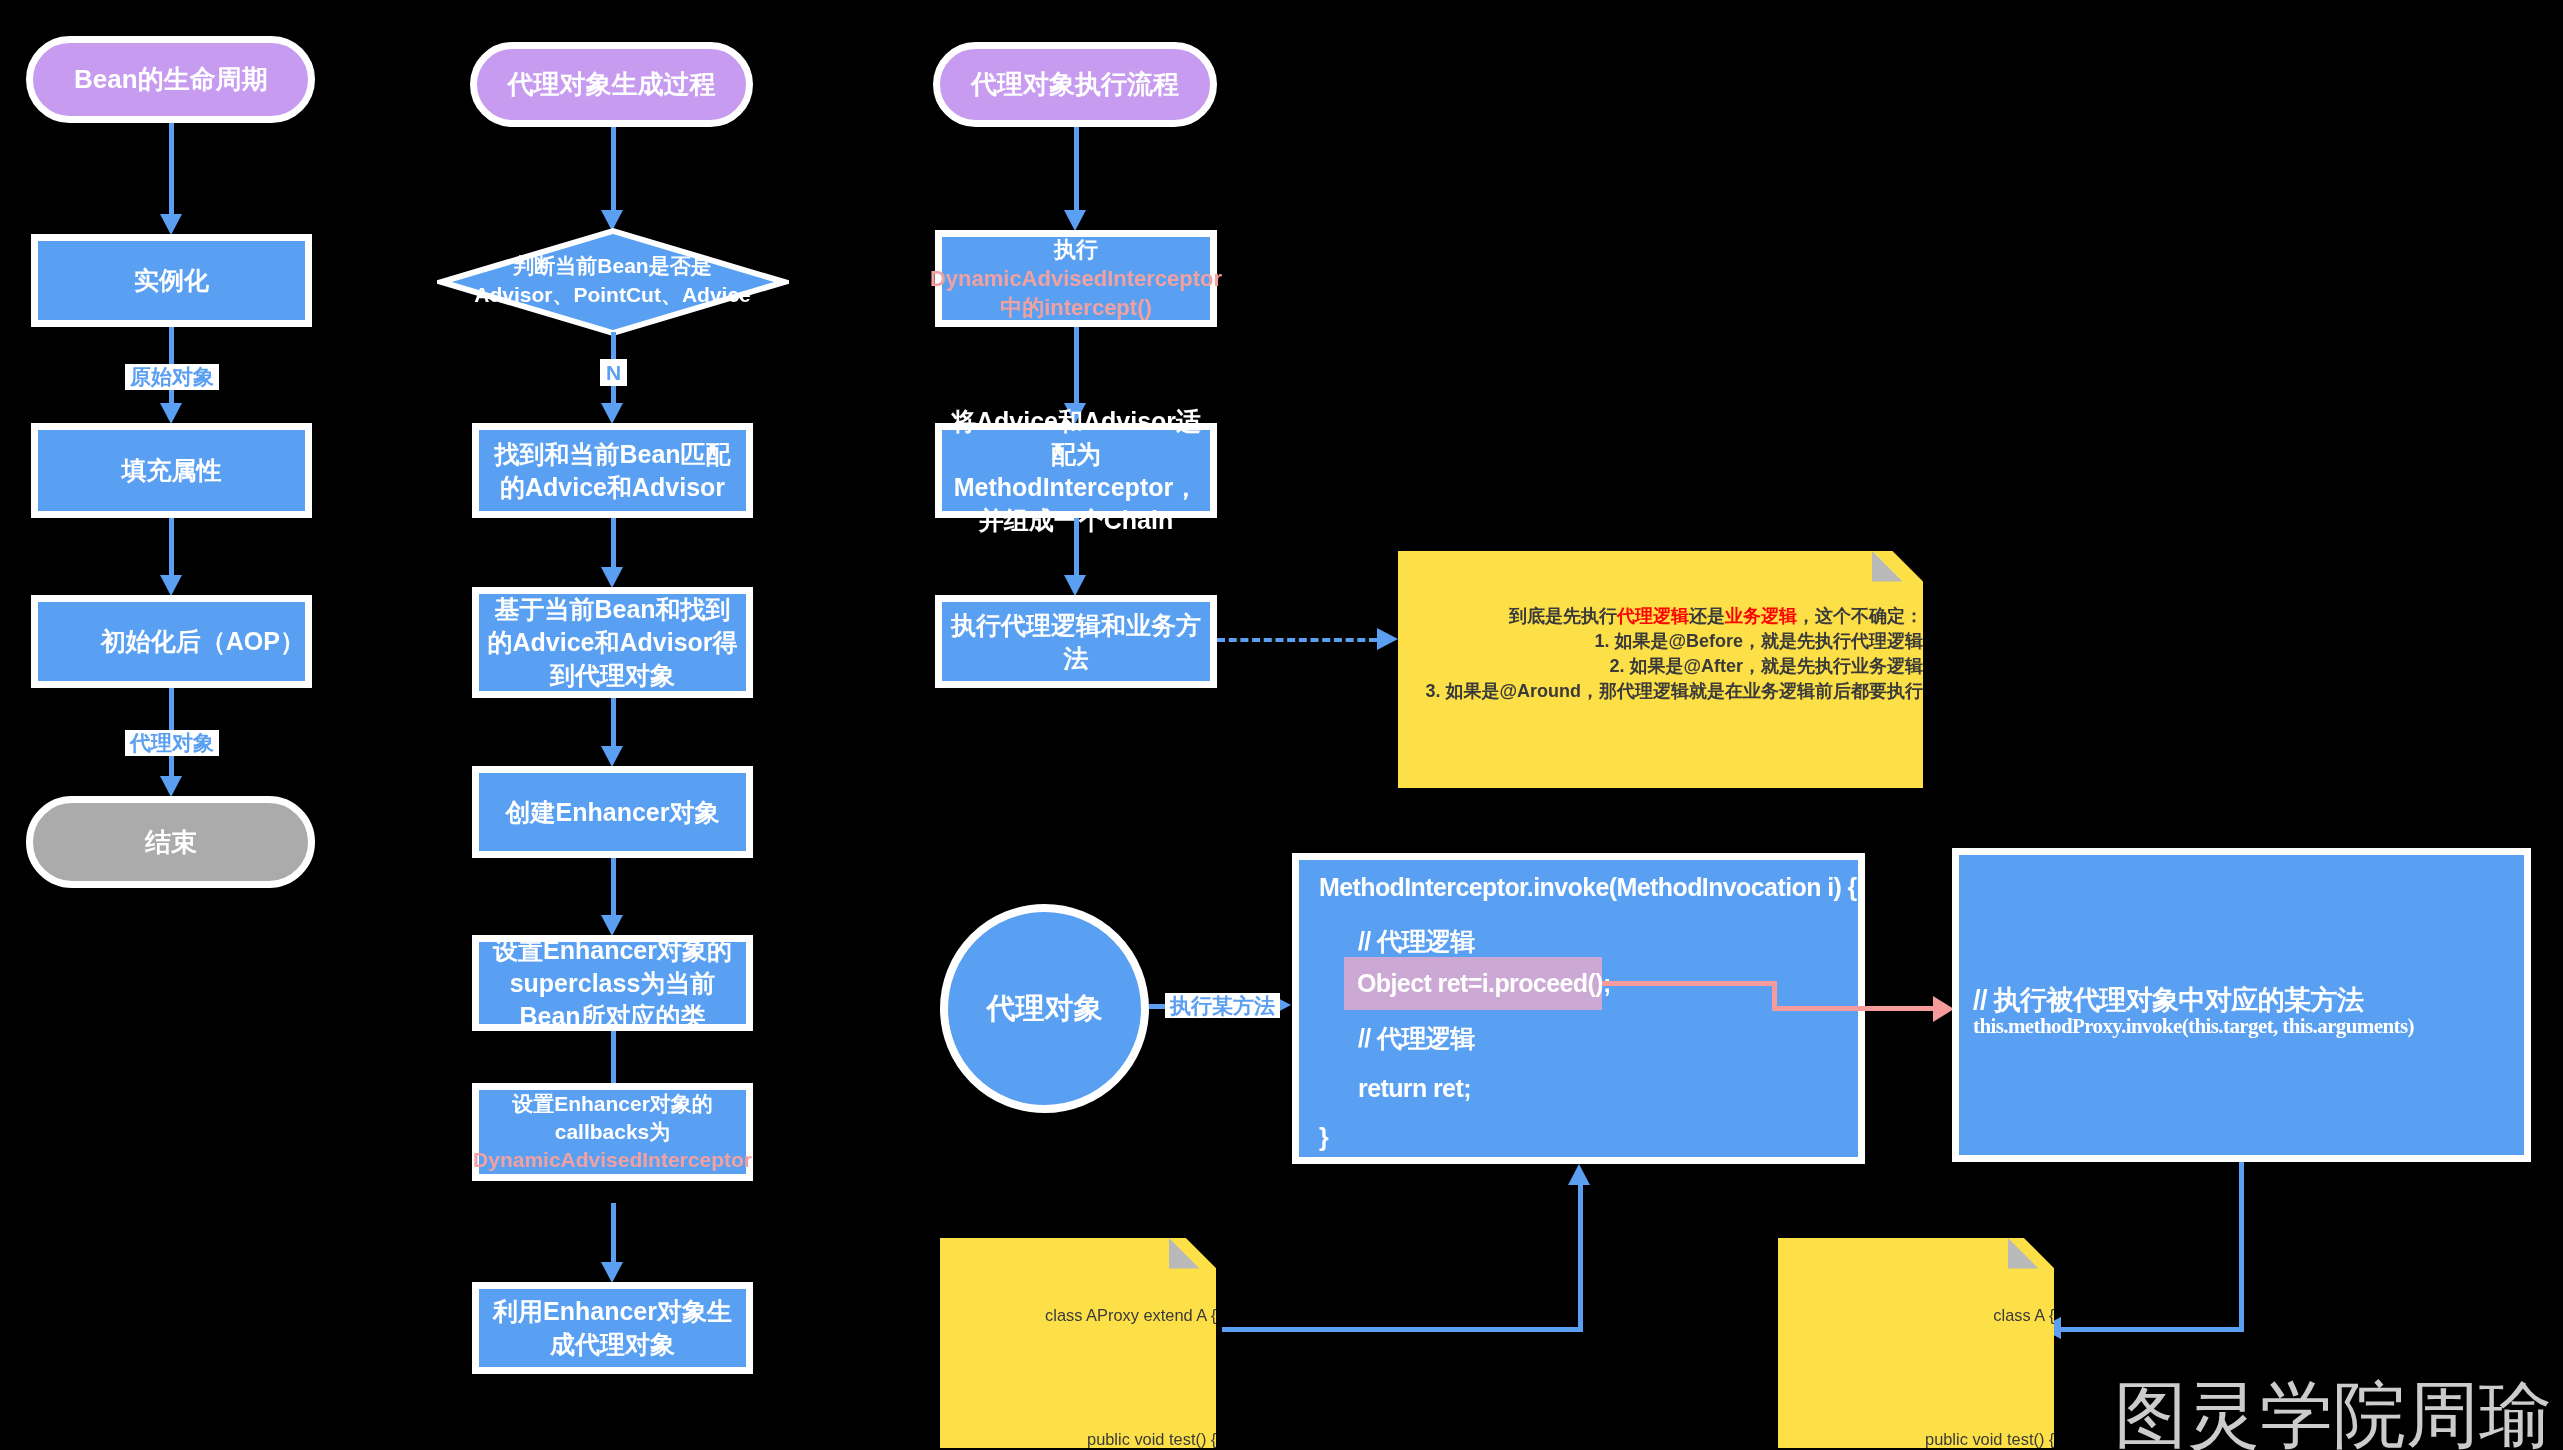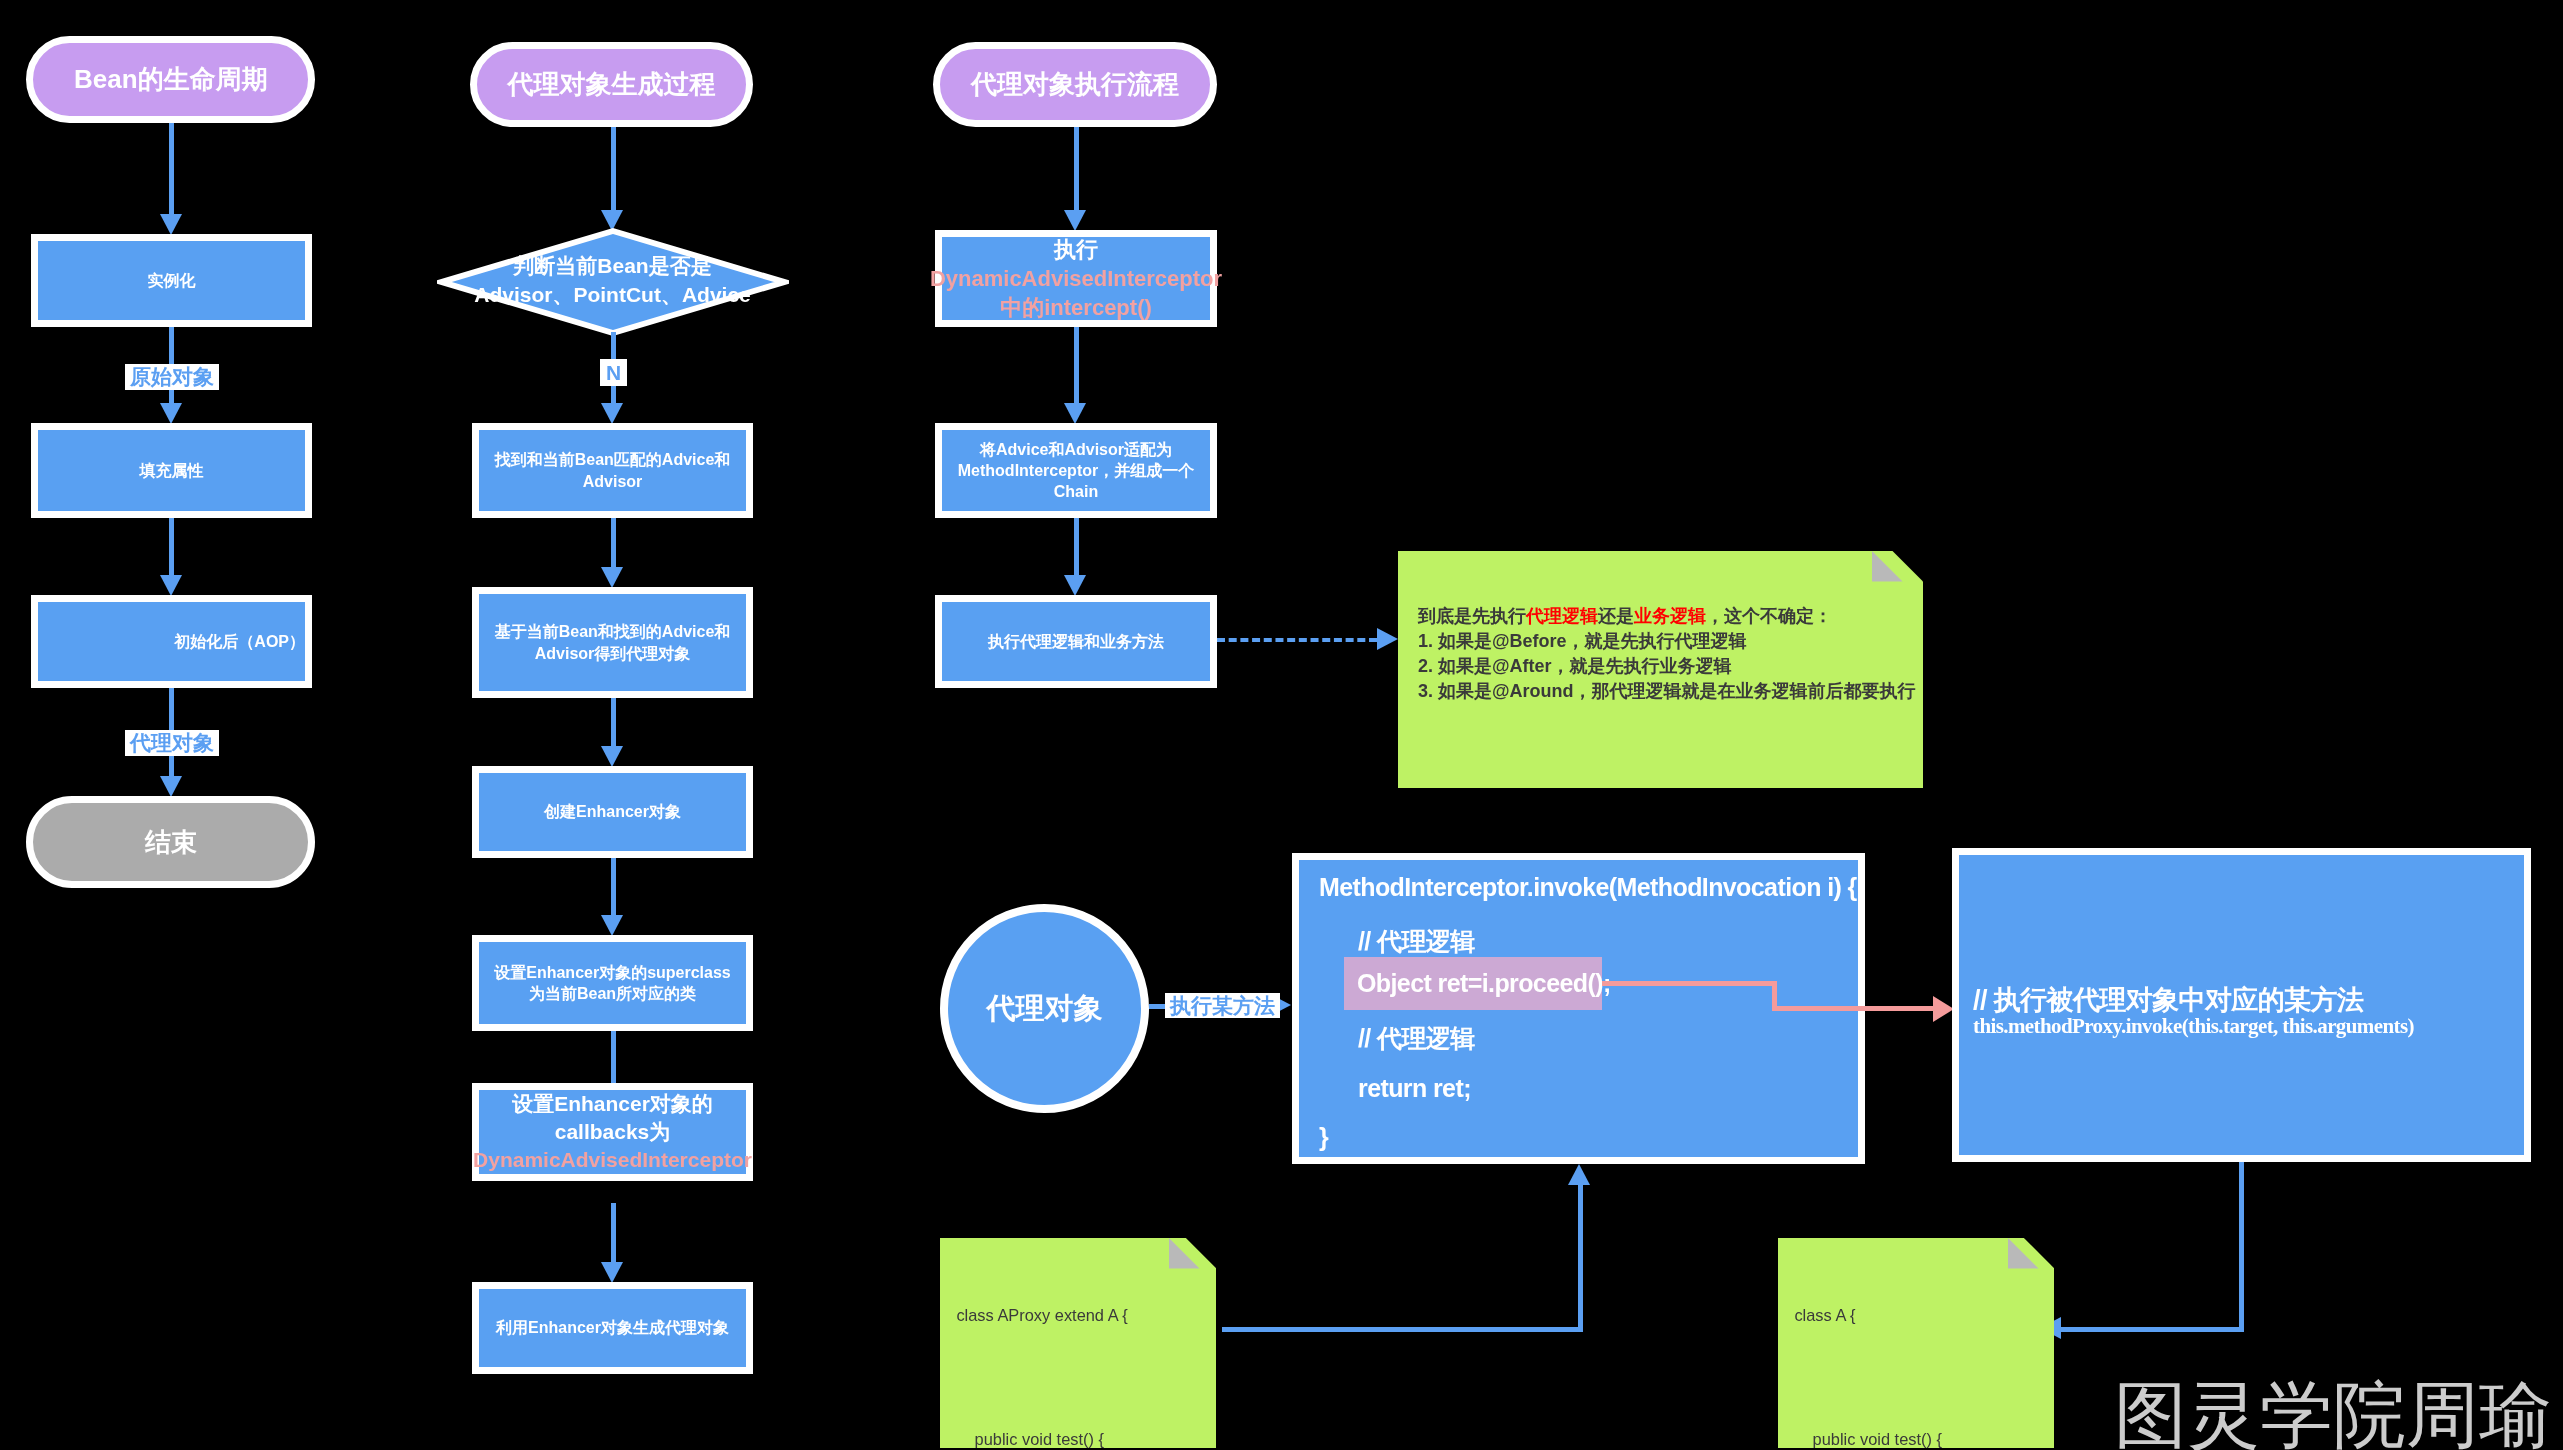--- a/index.html
+++ b/index.html
@@ -2,21 +2,21 @@
 <html style="font-size:9.4px"><head>
 <meta charset="utf-8">
 <style>
   html,body{margin:0;padding:0;background:#000;}
   body{width:2563px;height:1451px;position:relative;overflow:hidden;
        font-family:"Liberation Sans","DejaVu Sans",sans-serif;}
   .abs{position:absolute;box-sizing:border-box;}
   
   .node{position:absolute;box-sizing:border-box;background:#59a0f2;border:7px solid #ffffff;
         color:#ffffff;font-weight:bold;display:flex;flex-direction:column;align-items:center;
-        justify-content:center;text-align:center;font-size:16px;line-height:1.32;}
+        justify-content:center;text-align:center;font-size:25px;line-height:1.32;}
   .pill{border-radius:53px;background:#c79cf0;font-size:26px;}
   .endpill{border-radius:53px;background:#ababab;font-size:26px;}
   .circle{border-radius:50%;border-width:8.2px;font-size:29px;}
   .codebox{align-items:flex-start;justify-content:flex-start;text-align:left;}
   .pad{padding:0 8.2px;}
   
   .vline{position:absolute;width:4.7px;background:#5b9ff2;}
   .hline{position:absolute;height:4.7px;background:#5b9ff2;}
   .pinkline{background:#f59b9b;}
   .dashline{position:absolute;height:0;border-top:4.7px dashed #5b9ff2;}
@@ -26,22 +26,22 @@
           border-right:11.7px solid transparent;border-bottom:21px solid #5b9ff2;}
   .arr-right{position:absolute;width:0;height:0;border-top:11.7px solid transparent;
              border-bottom:11.7px solid transparent;border-left:21px solid #5b9ff2;}
   .arr-left{position:absolute;width:0;height:0;border-top:11.7px solid transparent;
             border-bottom:11.7px solid transparent;border-right:21px solid #5b9ff2;}
   .arr-right.pink{border-left-color:#f59b9b;border-top-width:13px;border-bottom-width:13px;}
   
   .edge-label{position:absolute;background:#ffffff;color:#5b9ff2;font-weight:bold;font-size:21px;
               display:flex;align-items:center;justify-content:center;white-space:nowrap;}
   
-  .note{position:absolute;background:#bef264;color:#3a3a3a;
-        clip-path:polygon(0 0,calc(100% - 30.5px) 0,100% 30.5px,100% 100%,0 100%);}
+  .note{position:absolute;background:#fde047;color:#3a3a3a;
+        clip-path:polygon(0 0,calc(100% - 30.5px) 0,100% 30.5px,100% 100%,0 100%);text-align:right;}
   .fold{position:absolute;top:0;right:0;width:30.5px;height:30.5px;background:#b9b9b9;
         clip-path:polygon(0 0,100% 100%,0 100%);}
   .note-code{font-size:16.4px;line-height:20.6px;white-space:pre;padding:26px 0 0 16.4px;}
   .note-text{font-size:18px;line-height:25px;font-weight:bold;padding:53px 0 0 20px;white-space:nowrap;}
   .red{color:#ff0000;}
   .pinktxt{color:#f2a1a1;}
   .nowrap{white-space:nowrap;}
   .codeline{position:absolute;color:#ffffff;font-weight:bold;font-size:25px;white-space:nowrap;letter-spacing:-0.6px;}
   .highlight{position:absolute;background:#cca9d4;display:flex;align-items:center;}
   .watermark{position:absolute;color:#cccccc;font-size:73px;font-weight:normal;white-space:nowrap;}

